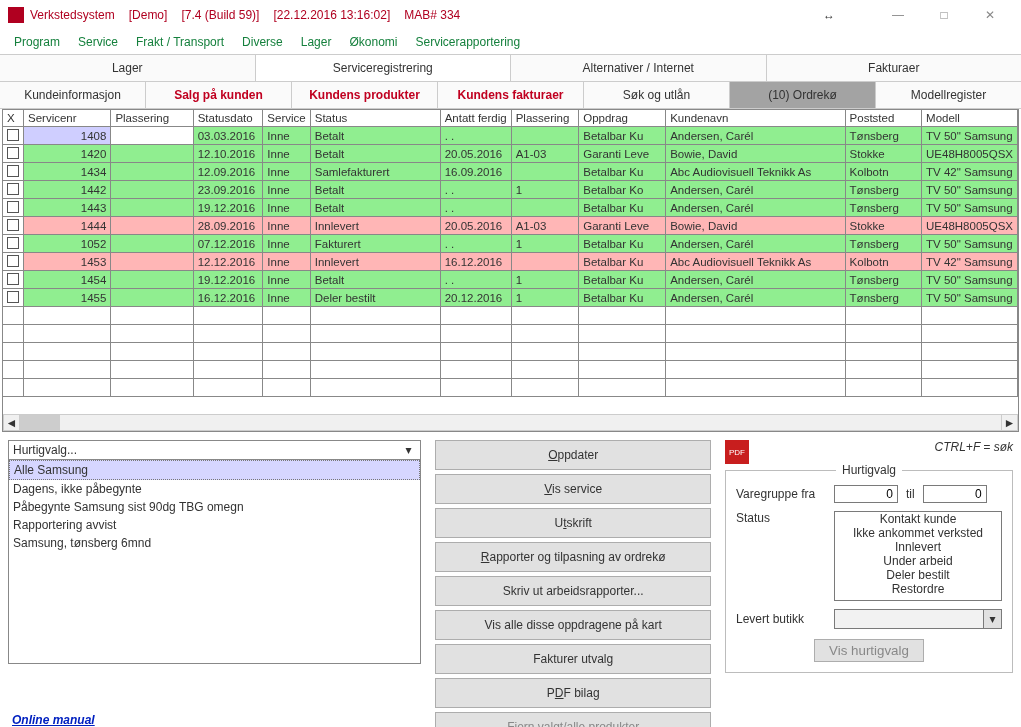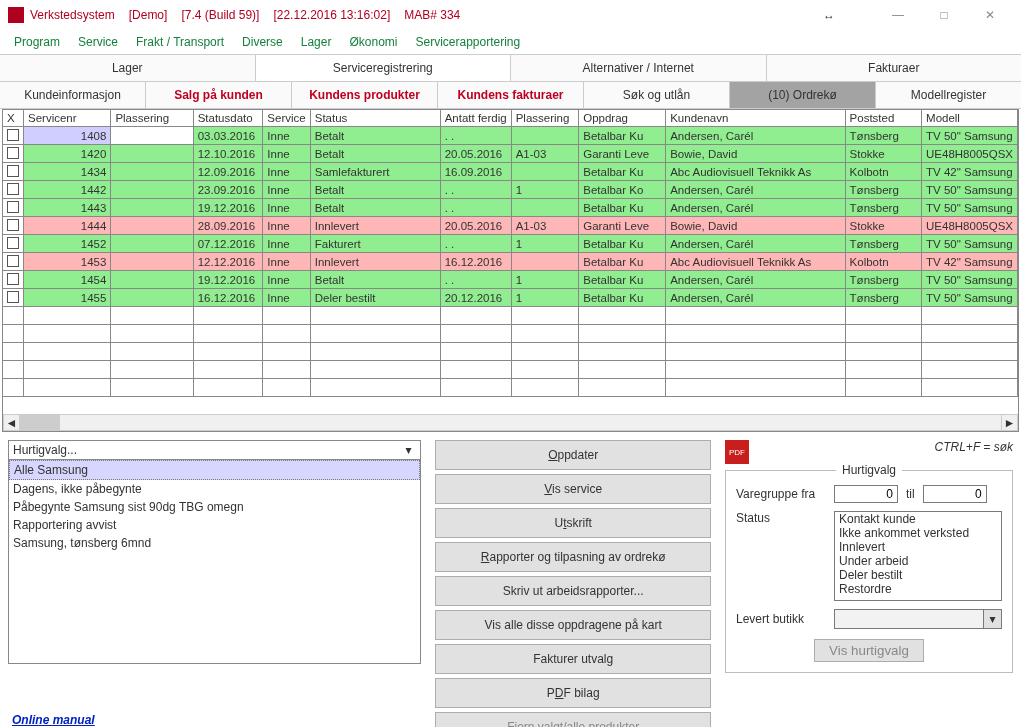--- a/index.html
+++ b/index.html
@@ -80,21 +80,21 @@
   .pdf-icon::before { content:""; position:absolute; inset:0; background:#c81e1e; }
   .pdf-icon::after { content:"PDF"; position:absolute; inset:0; color:#fff; font-size:8px; display:flex; align-items:center; justify-content:center; }
   .ctrlf { text-align: right; font-style: italic; }
   .hv-box { border: 1px solid #bcbcbc; margin-top: 6px; padding: 6px 10px 10px; }
   .hv-box .legend { text-align: center; margin-top: -14px; }
   .hv-box .legend span { background:#fff; padding: 0 6px; }
   .hv-row { display: flex; align-items: center; gap: 8px; margin-top: 8px; }
   .hv-row .lbl { width: 90px; color:#333; }
   .numbox { width: 64px; border: 1px solid #7a7a7a; text-align: right; padding: 1px 4px; font-size: 12px; background:#fff; }
   .statlist { border: 1px solid #7a7a7a; height: 90px; overflow-y: scroll; width: 168px; font-size:12px; }
-  .statlist .opt { padding: 0 4px; }
+  .statlist .opt { padding: 0 4px; text-align: center; }
   .combo { display:flex; width: 168px; }
   .combo .cb-in { flex:1; border:1px solid #7a7a7a; background:#f2f2f2; height:20px; }
   .combo .cb-btn { width:18px; border:1px solid #7a7a7a; border-left:none; background:#e1e1e1; display:flex; align-items:center; justify-content:center; }
   .hv-show { border:1px solid #adadad; background:#e1e1e1; padding:3px 14px; color:#888; margin-top:10px; }
 
   .online { position: absolute; bottom: 0; left: 12px; color: #0020c0; font-style: italic; text-decoration: underline; font-weight: bold; }
 </style>
 </head>
 <body>
 
@@ -237,21 +237,21 @@
           <td class="col-st g-pink">Innlevert</td>
           <td class="col-af g-pink">20.05.2016</td>
           <td class="col-pl g-pink">A1-03</td>
           <td class="col-op g-pink">Garanti    Leve</td>
           <td class="col-nm g-pink">Bowie, David</td>
           <td class="col-ps g-pink">Stokke</td>
           <td class="col-mo g-pink">UE48H8005QSX</td>
         </tr>
         <tr>
           <td class="col-x"><span class="chk"></span></td>
-          <td class="col-snr num g-green">1452</td>
+          <td class="col-snr num g-green">1052</td>
           <td class="col-bo g-green"></td>
           <td class="col-sd g-green">07.12.2016</td>
           <td class="col-sv g-green">Inne</td>
           <td class="col-st g-green">Fakturert</td>
           <td class="col-af g-green">. .</td>
           <td class="col-pl g-green">1</td>
           <td class="col-op g-green">Betalbar       Ku</td>
           <td class="col-nm g-green">Andersen, Carél</td>
           <td class="col-ps g-green">Tønsberg</td>
           <td class="col-mo g-green">TV 50" Samsung</td>

